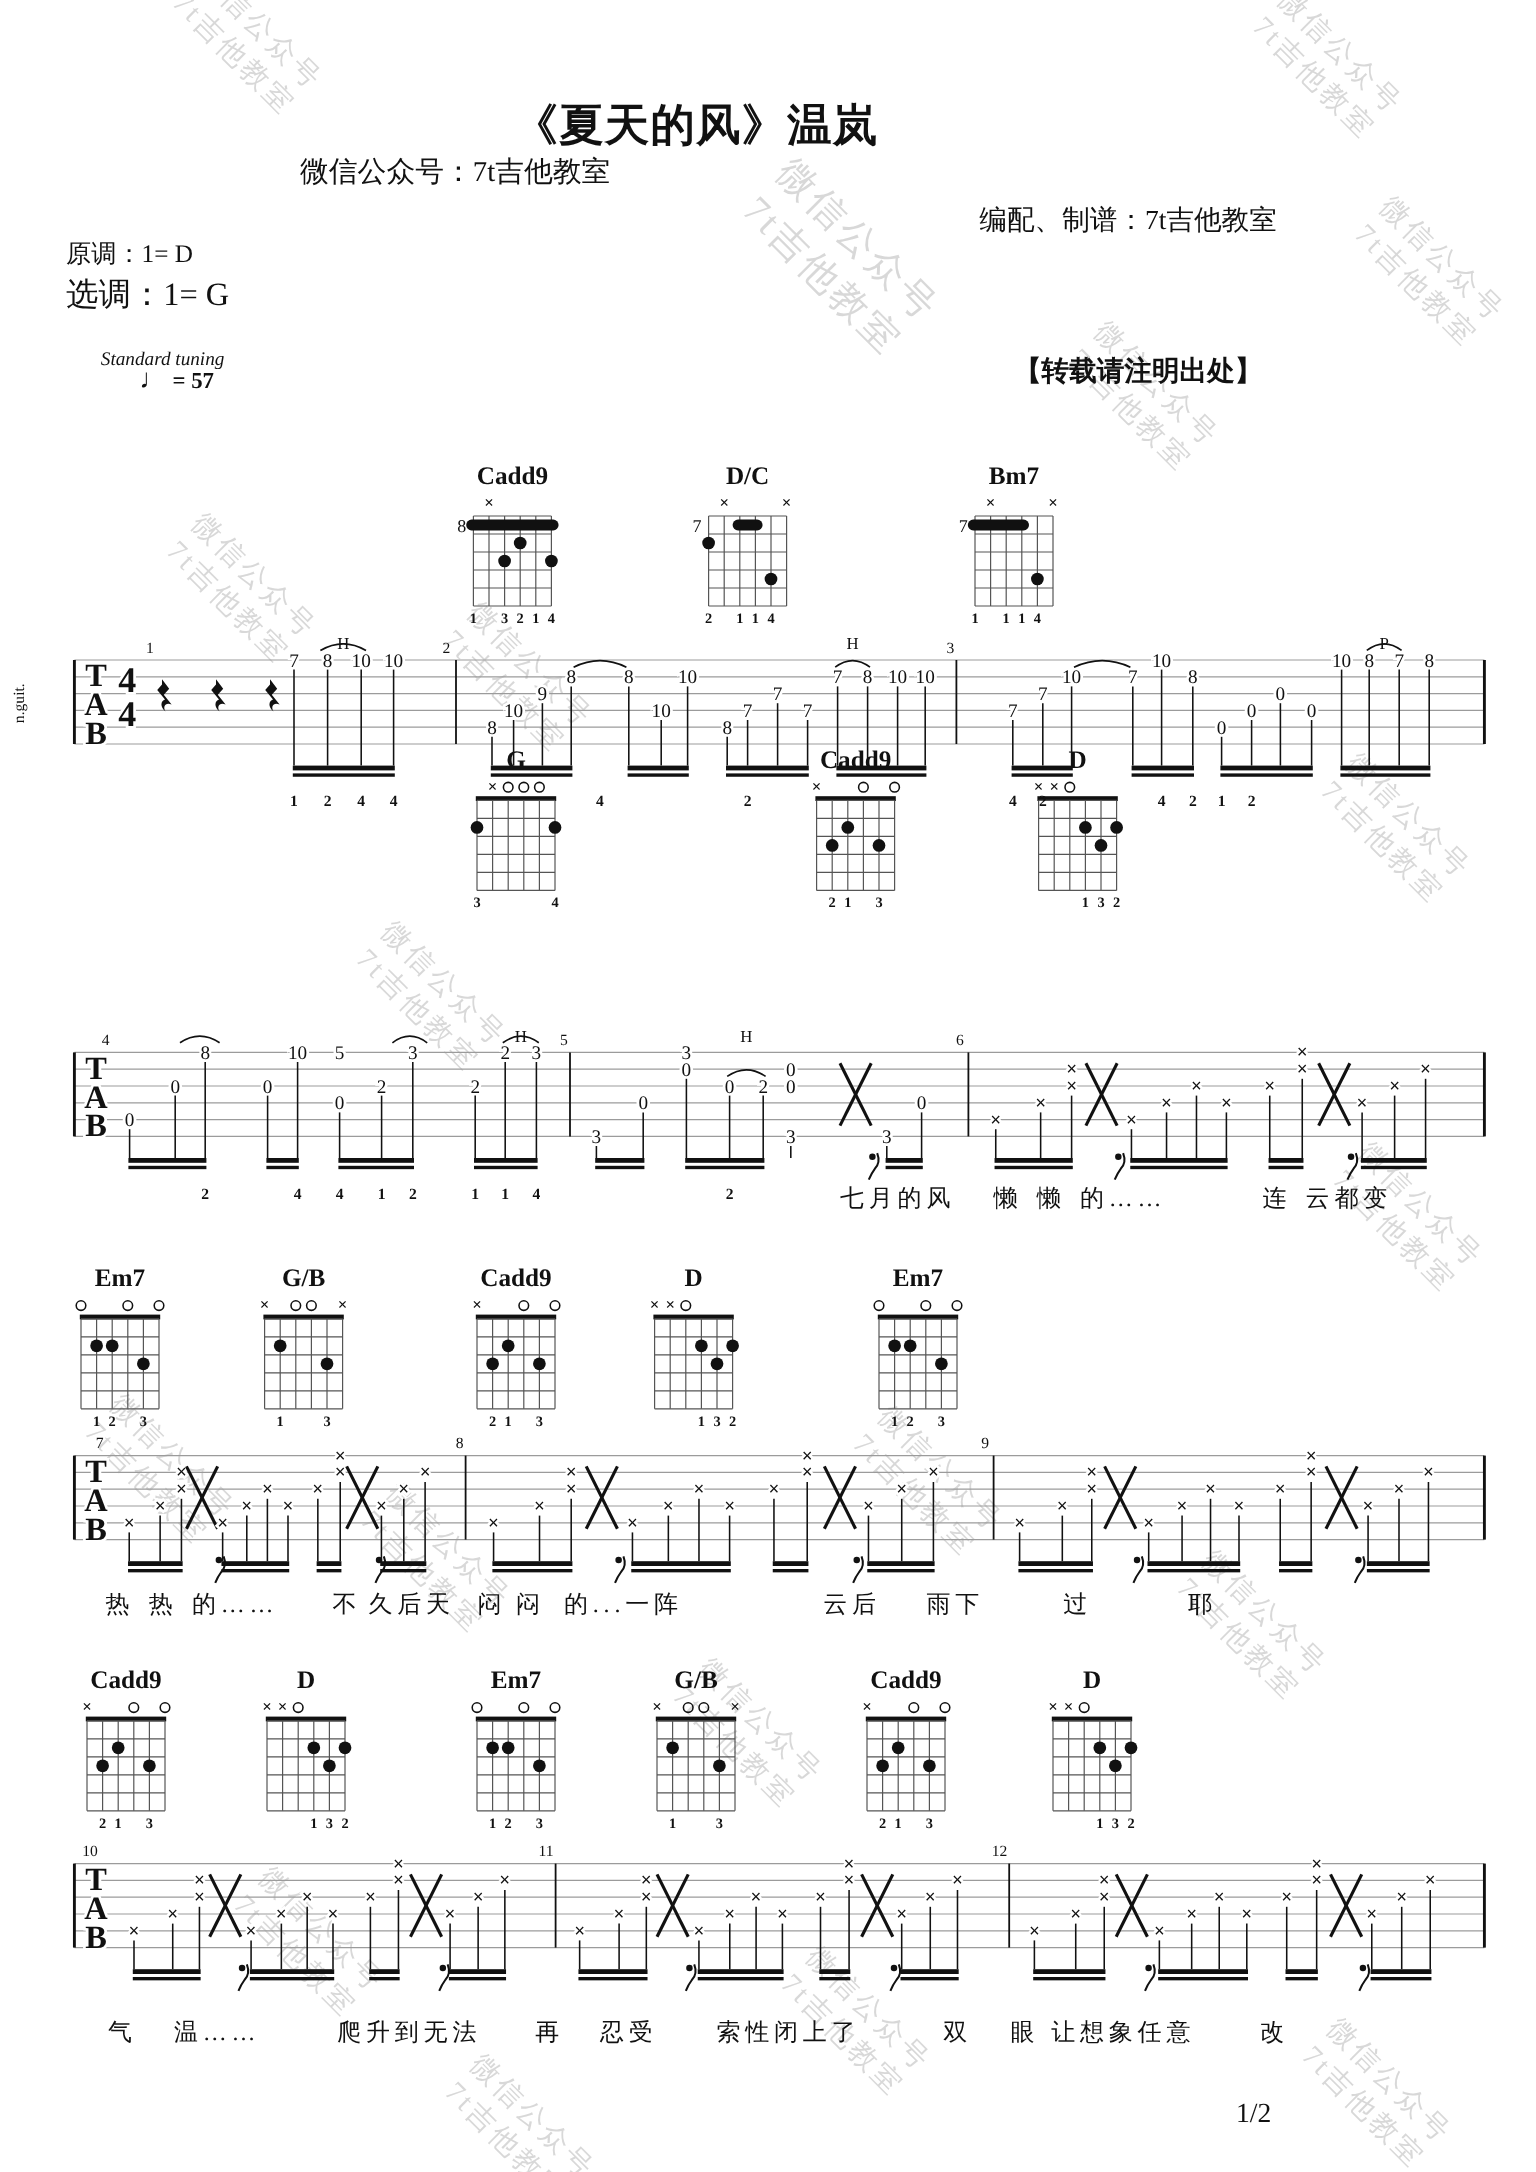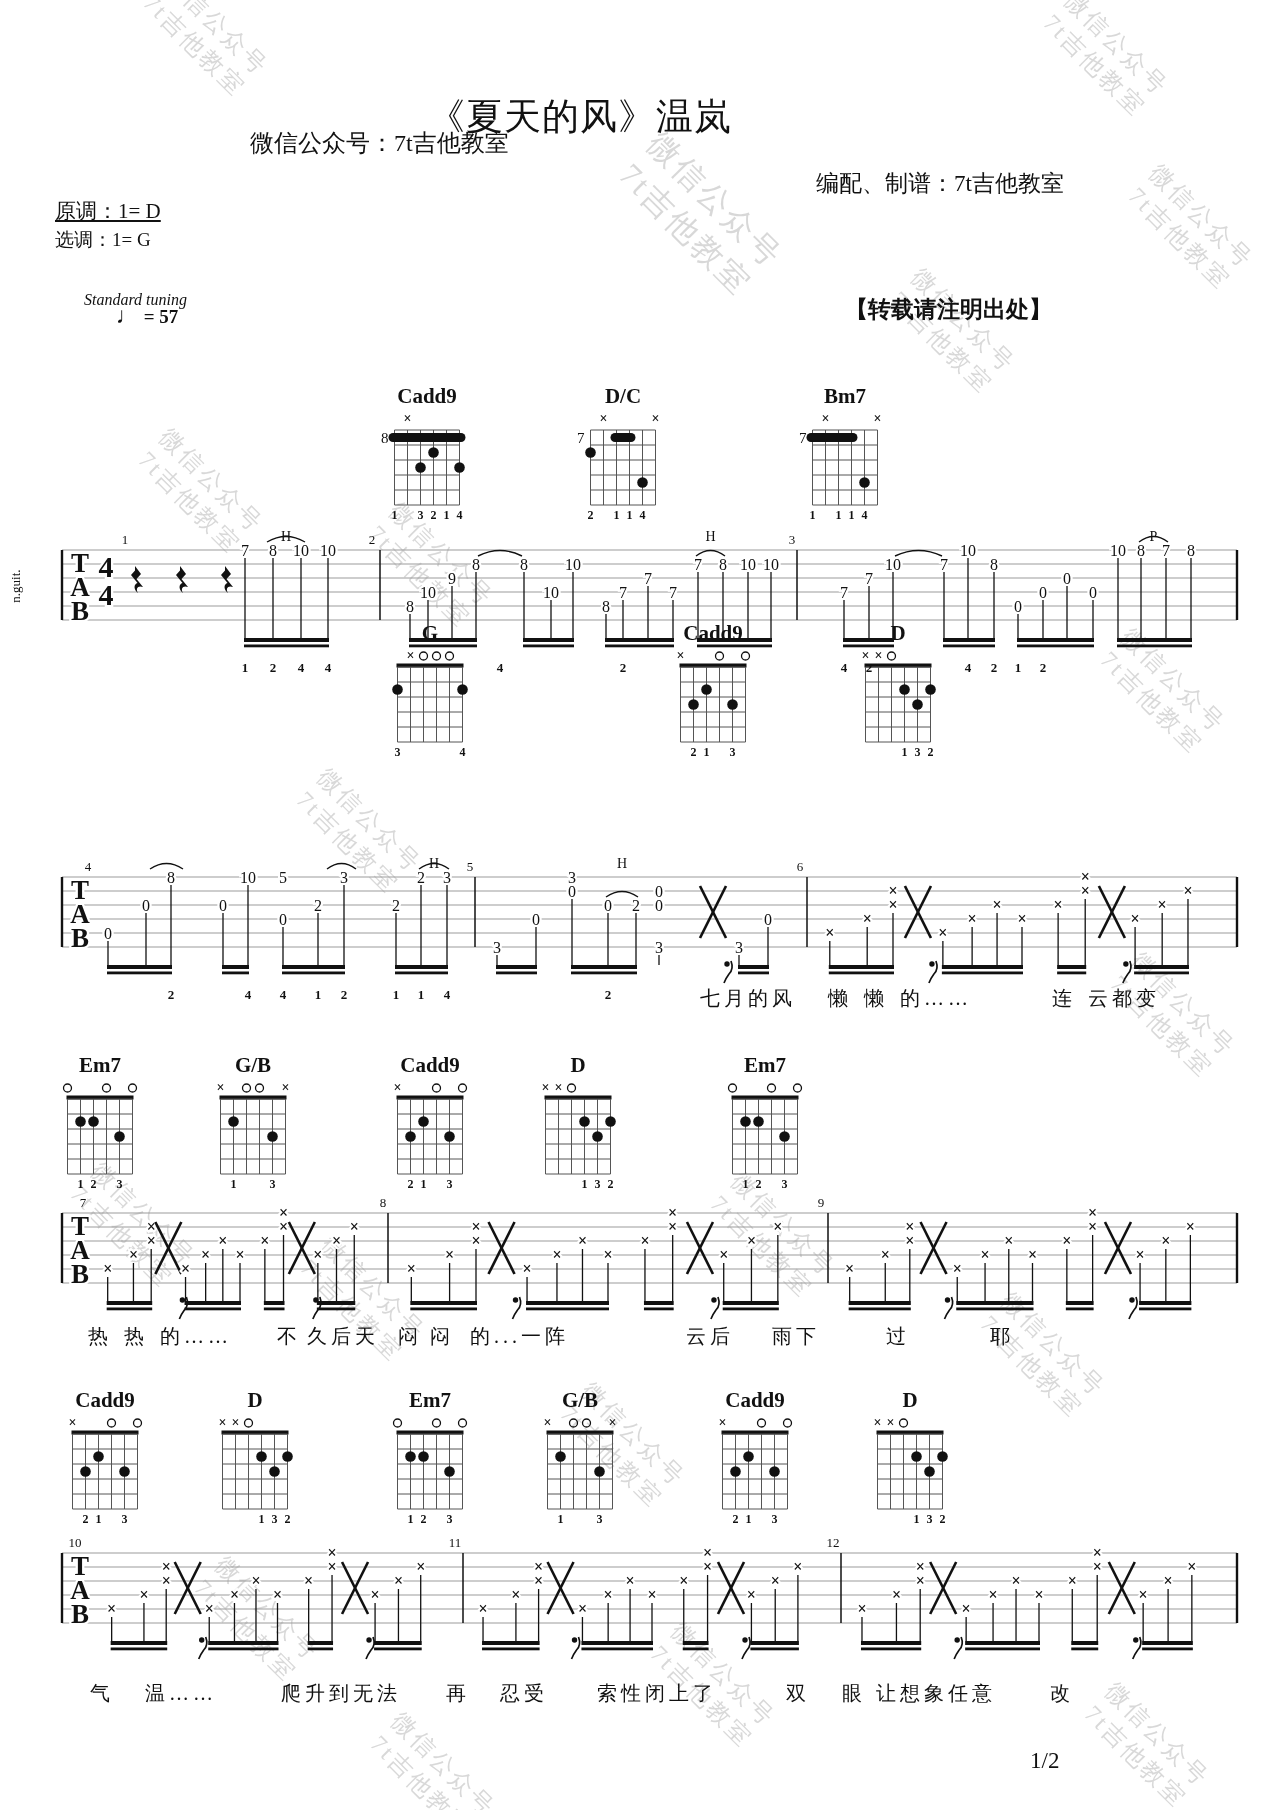--- a/index.html
+++ b/index.html
@@ -1,25 +1,25 @@
 <!DOCTYPE html>
 <html><head>
 <meta charset="utf-8">
 <style>
   html,body{margin:0;padding:0;background:#e8e8e8;}
   .page{position:relative;width:1280px;height:1810px;background:#ffffff;margin:0 auto;
         font-family:"Liberation Serif","DejaVu Serif",serif;color:#111;overflow:hidden;}
   .wm{position:absolute;transform:translate(-50%,-50%) rotate(45deg);color:#b3b3b3;opacity:.5;
       text-align:center;line-height:1.3;letter-spacing:3px;white-space:nowrap;pointer-events:none;}
-  .hdr-title{position:absolute;left:250px;top:92px;width:660px;text-align:center;
-             font-size:37px;font-weight:normal;letter-spacing:1px;}
+  .hdr-title{position:absolute;left:250px;top:80px;width:660px;text-align:center;
+             font-size:37px;font-weight:bold;letter-spacing:1px;}
   .hdr-sub{position:absolute;left:250px;top:127px;width:660px;text-align:left;font-size:24px;}
   .credit{position:absolute;right:216px;top:168px;font-size:23px;margin-left:32px;}
-  .key1{position:absolute;left:55px;top:197px;font-size:21px;text-decoration:underline;}
-  .key2{position:absolute;left:55px;top:227px;font-size:19px;}
+  .key1{position:absolute;left:55px;top:197px;font-size:21px;}
+  .key2{position:absolute;left:55px;top:227px;font-size:27px;}
   .notice{position:absolute;right:228px;top:253px;font-size:23px;font-weight:bold;margin-top:41px;}
   .tuning{position:absolute;left:84px;top:291px;font-size:16px;font-style:italic;}
   .tempo{position:absolute;left:116px;top:303px;font-size:19px;font-weight:bold;text-align:center;}
   .tempo .note{font-size:23px;font-weight:normal;}
   .pagenum{position:absolute;left:1030px;top:1748px;font-size:23px;}
   svg{position:absolute;left:0;top:0;}
 </style>
 </head>
 <body>
 

